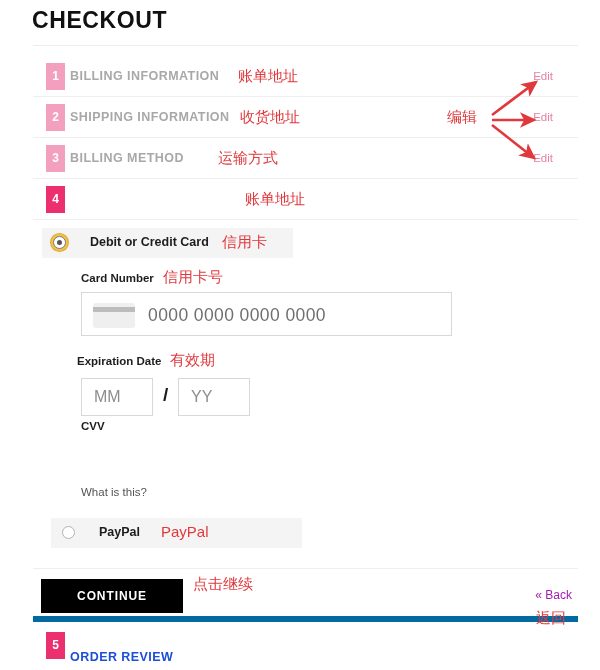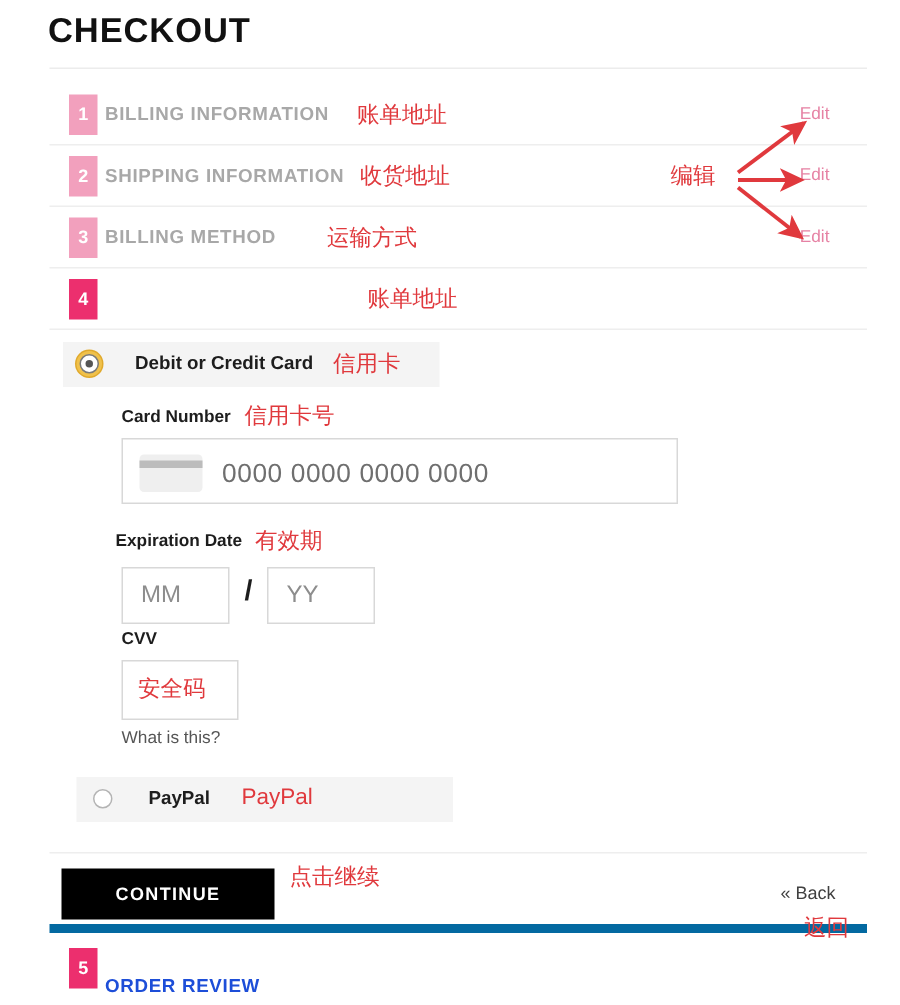--- a/index.html
+++ b/index.html
@@ -318,24 +318,24 @@
   .continue-anno {
     position: absolute;
     left: 160px;
     top: 6px;
     font-size: 15px;
     color: #e0393d;
     white-space: nowrap;
   }
   .back-link {
     position: absolute;
-    right: 21px;
+    right: 6px;
     top: 19px;
     font-size: 12px;
-    color: #404040;
+    color: #a21caf;
     text-decoration: none;
   }
   .back-anno {
     position: absolute;
     right: 12px;
     top: 40px;
     font-size: 15px;
     color: #e0393d;
     white-space: nowrap;
   }
@@ -421,23 +421,20 @@
 
     <div class="exp-mm">
       <span class="ph">MM</span>
     </div>
     <div class="exp-slash">/</div>
     <div class="exp-yy">
       <span class="ph">YY</span>
     </div>
 
     <div class="field-label" style="left:48px; top:192px">CVV</div>
-    <div class="cvv-box">
-      <span class="cvv-anno">安全码</span>
-    </div>
     <a class="what-is-this" href="#">What is this?</a>
 
     <div class="method-bar paypal-bar">
       <span class="radio"></span>
       <span class="m-label">PayPal</span>
       <span class="m-anno" style="left:110px">PayPal</span>
     </div>
 
     <div class="continue-row">
       <button class="continue-btn">CONTINUE</button>

